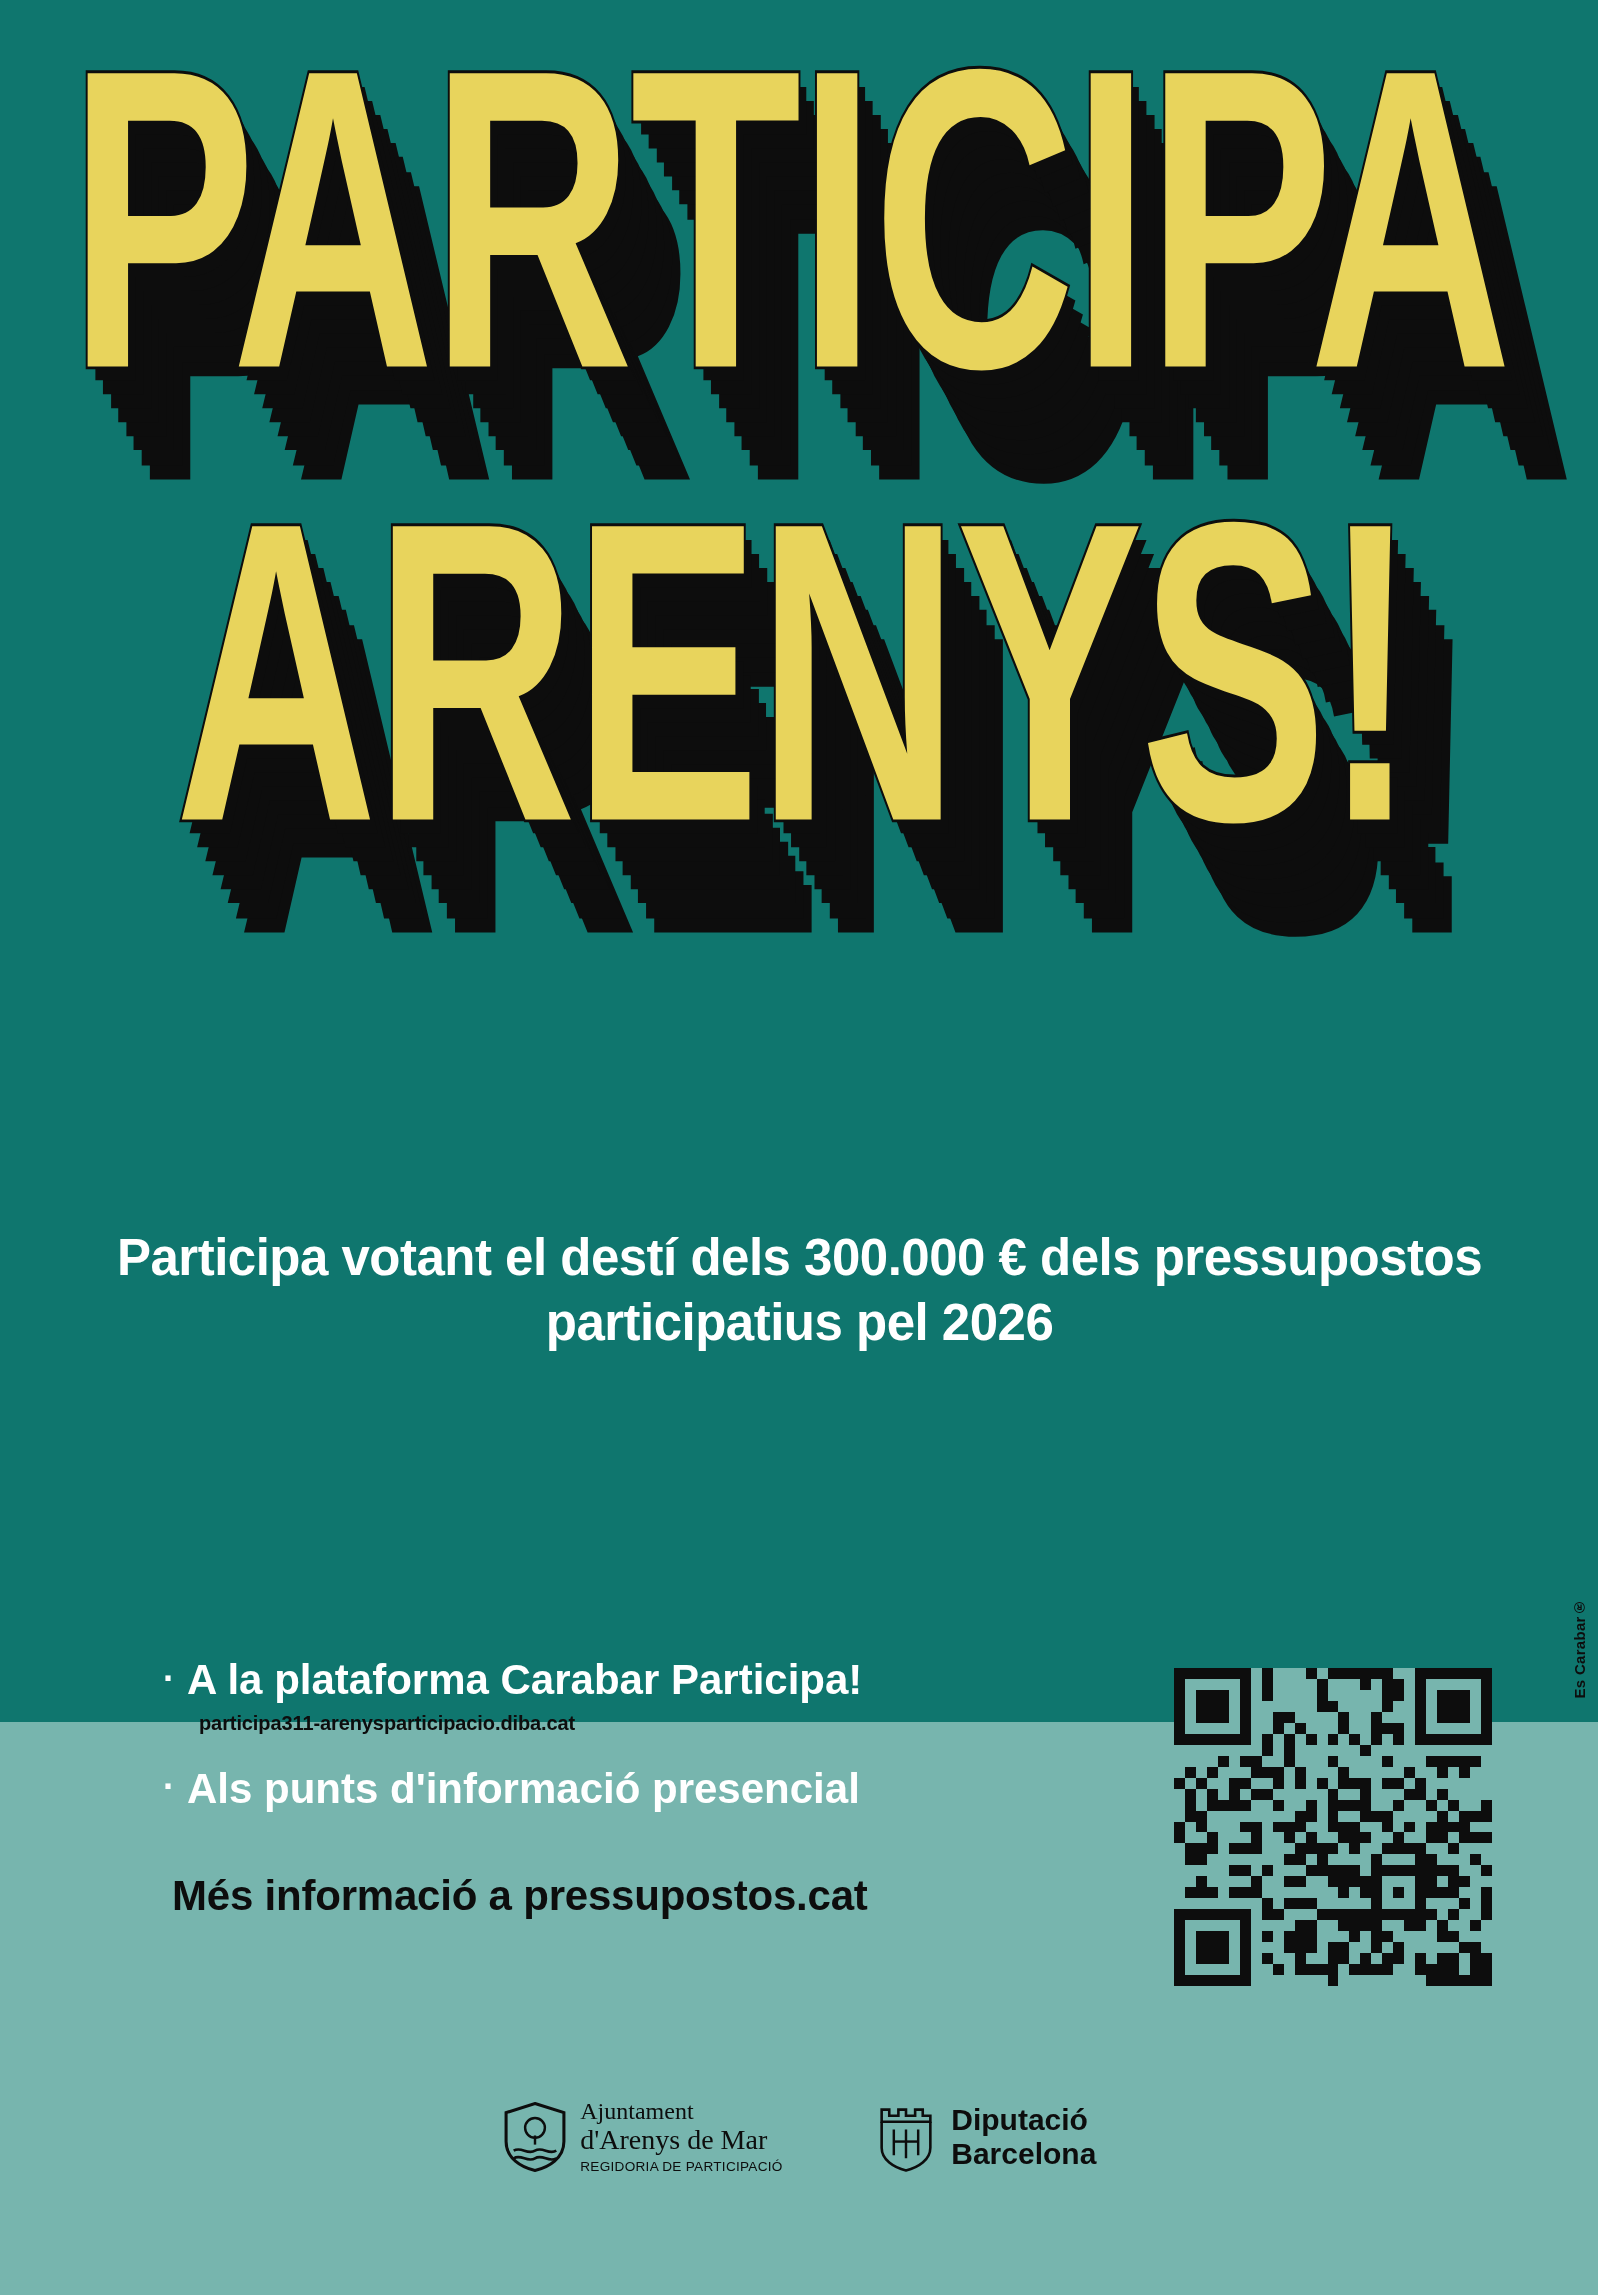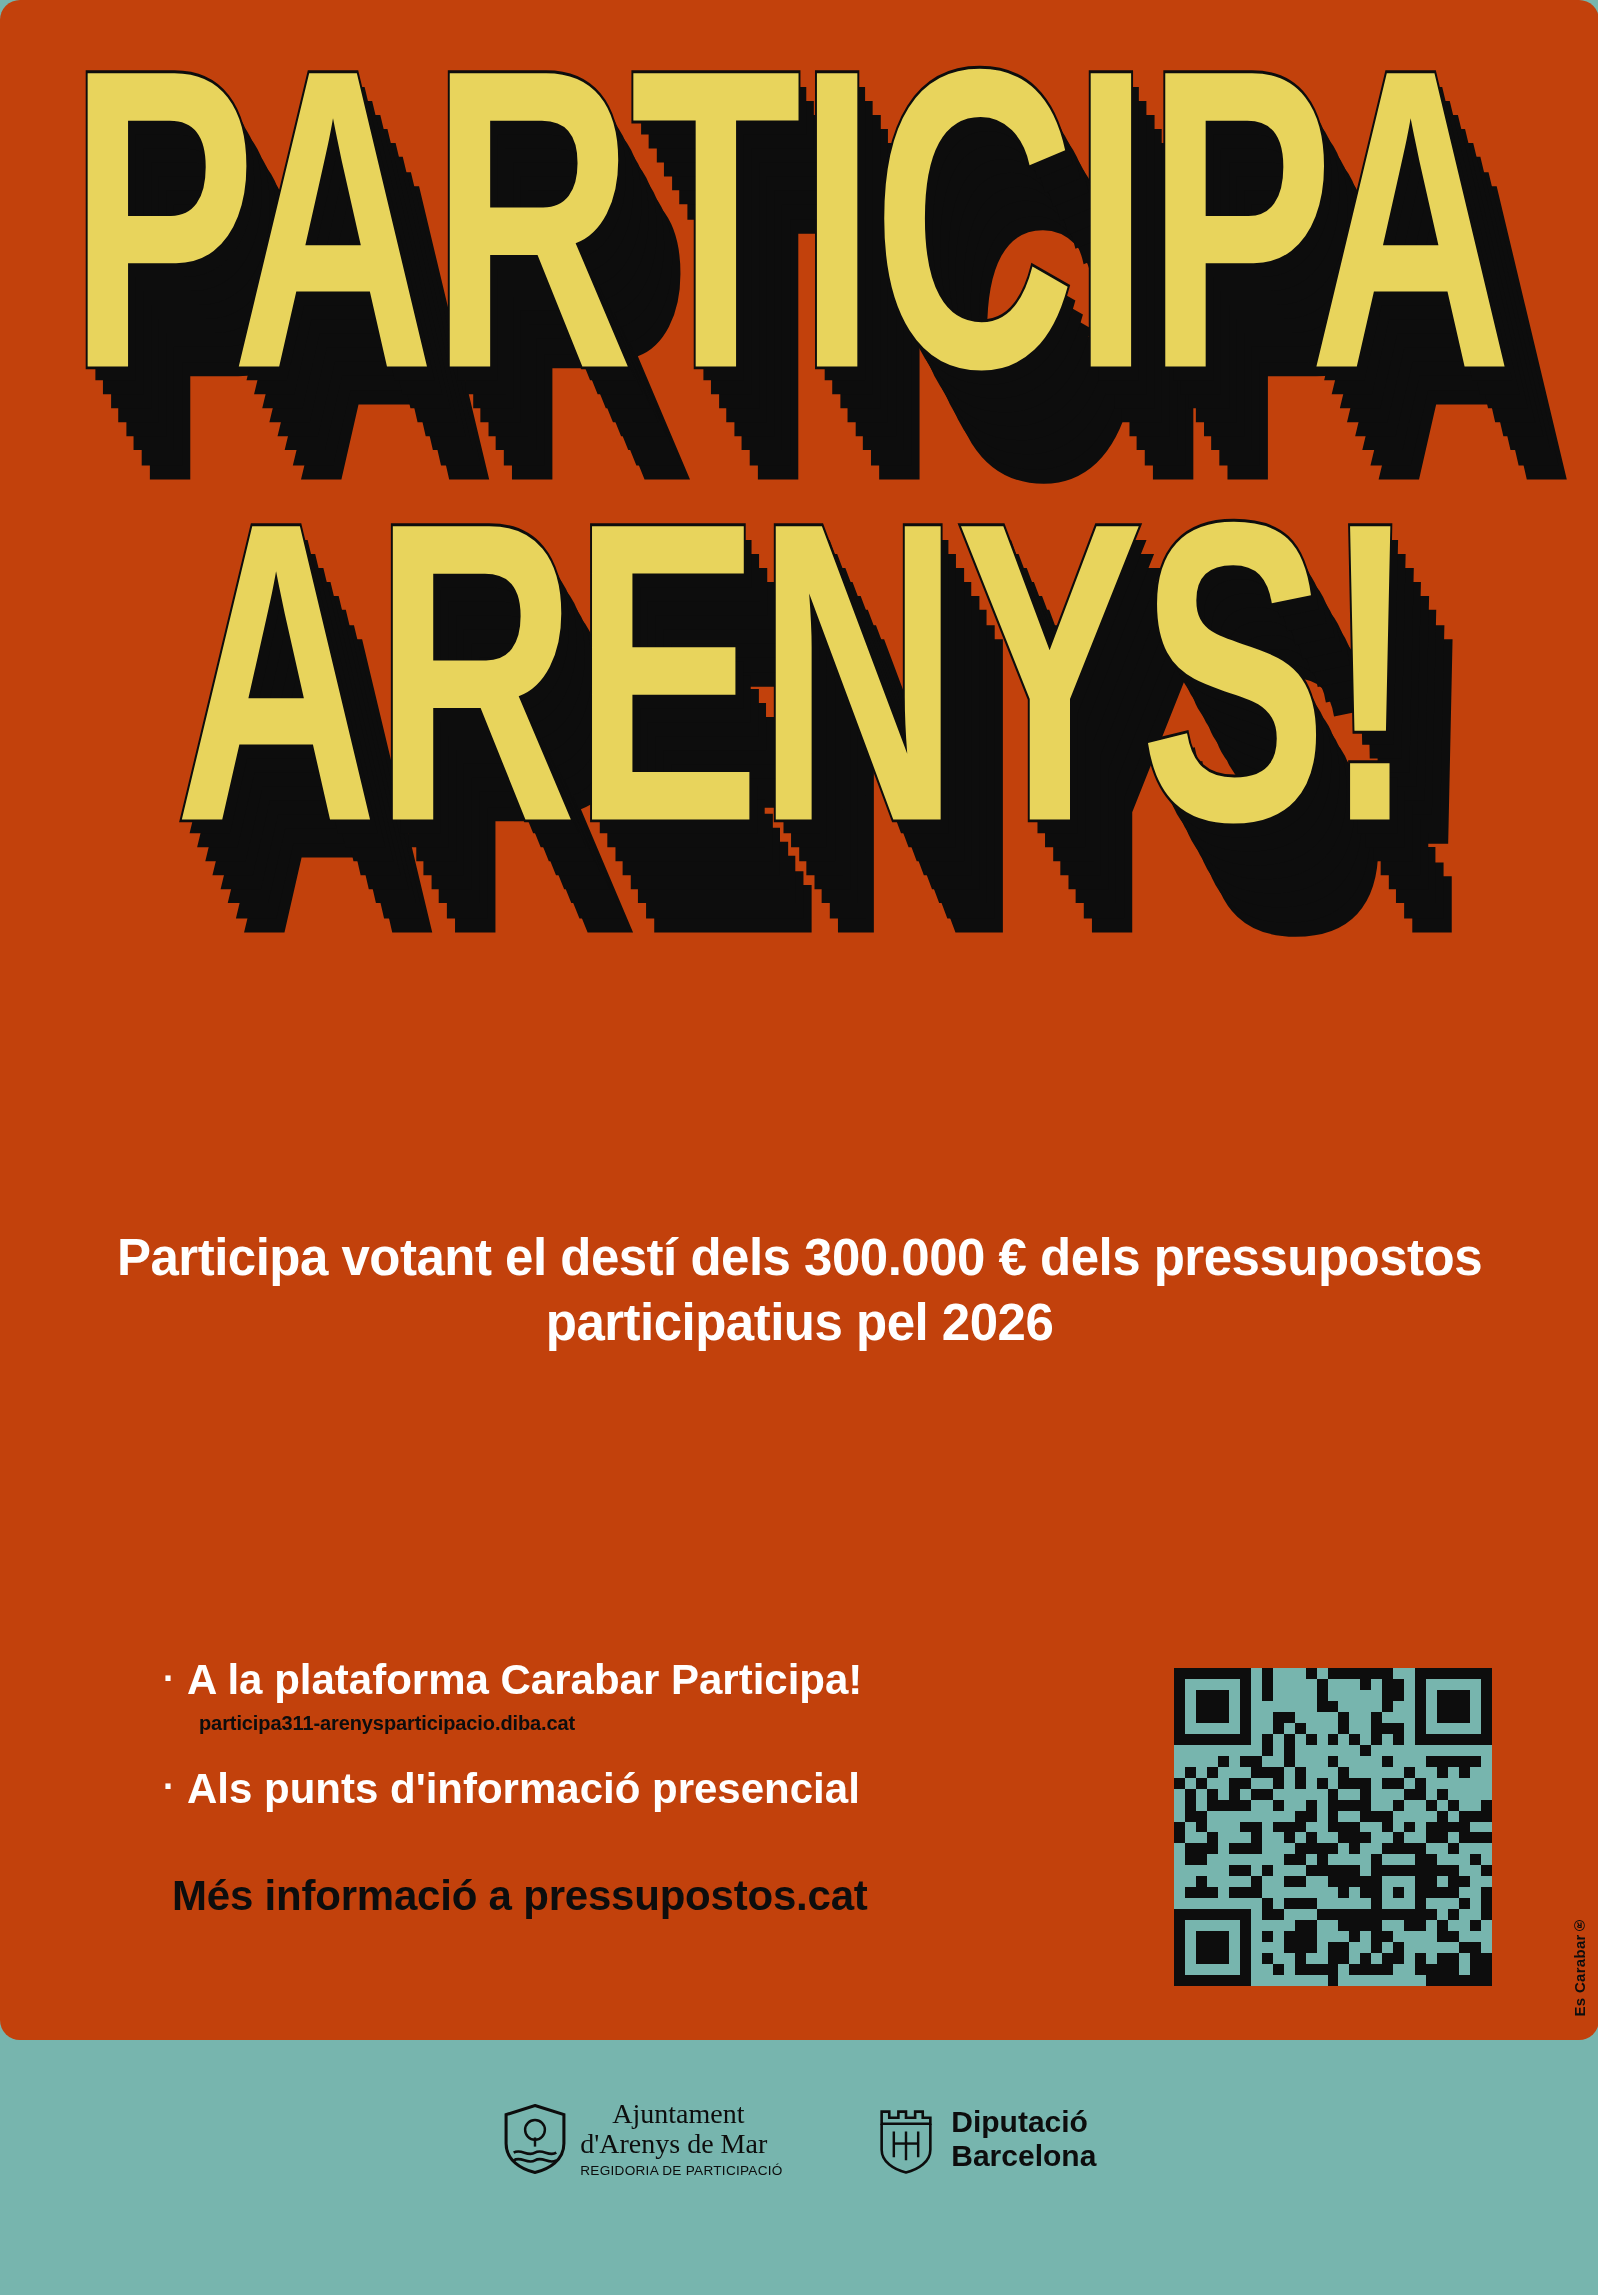--- a/index.html
+++ b/index.html
@@ -11,24 +11,23 @@
     height: 2295px;
     background: #77b5ae;
     font-family: "Liberation Sans", sans-serif;
     overflow: hidden;
     position: relative;
   }
 
   .poster {
     position: relative;
     width: 1599px;
-    height: 2040px;
-    background: #c2410c;
+    height: 1722px;
+    background: #0f766e;
     box-sizing: border-box;
-    border-radius: 20px;
   }
 
   
   .headline-block {
     position: absolute;
     left: 0;
     top: 106px;
     width: 1599px;
     text-align: center;
   }
@@ -189,21 +188,21 @@
   .crest {
     width: 64px;
     height: 70px;
     flex: 0 0 auto;
   }
   .logo-text-a {
     font-family: "Liberation Serif", serif;
     color: #0d0d0d;
     line-height: 1.08;
   }
-  .logo-text-a .l1 { font-size: 28px; margin-left: 32px; }
+  .logo-text-a .l1 { font-size: 24px; }
   .logo-text-a .l2 { font-size: 28px; }
   .logo-text-a .l3 {
     font-family: "Liberation Sans", sans-serif;
     font-size: 13.6px;
     font-weight: normal;
     letter-spacing: 0.02em;
     margin-top: 4.5px;
   }
   .logo-text-b {
     font-family: "Liberation Sans", sans-serif;

